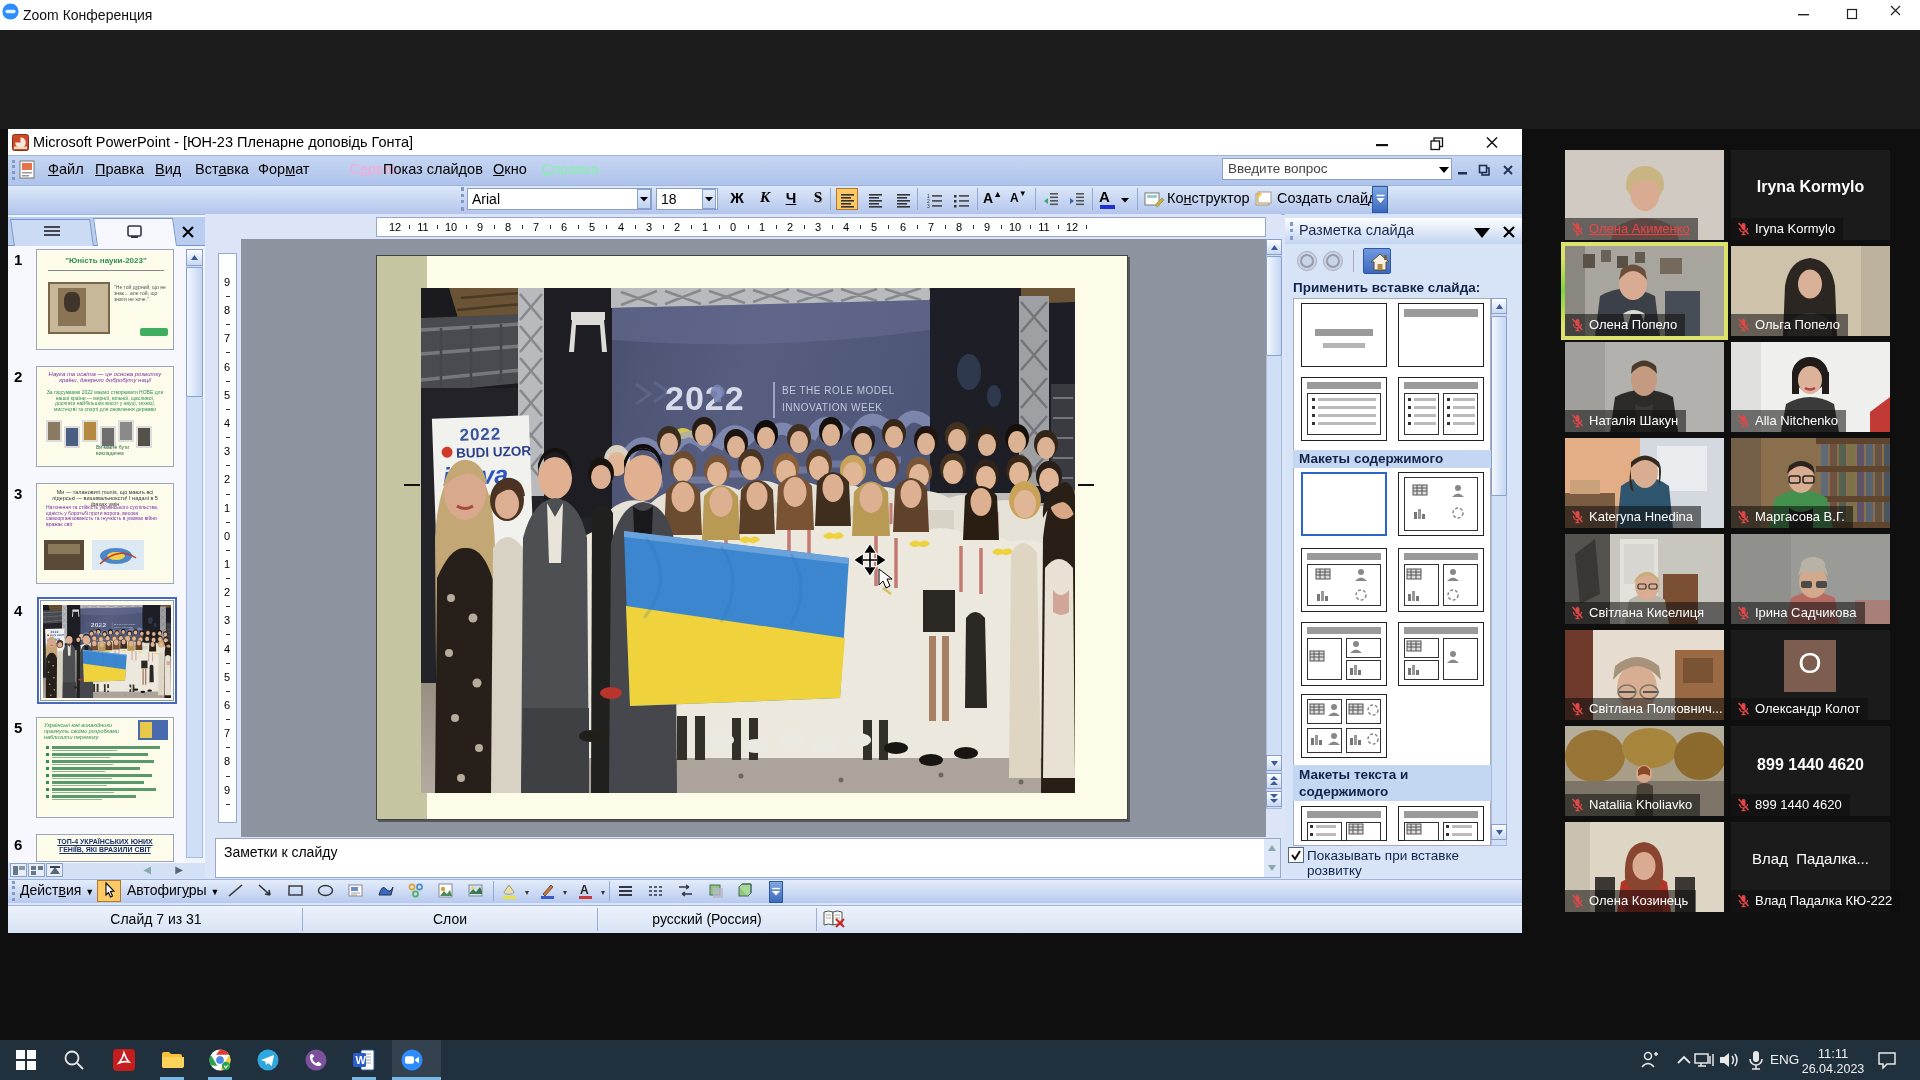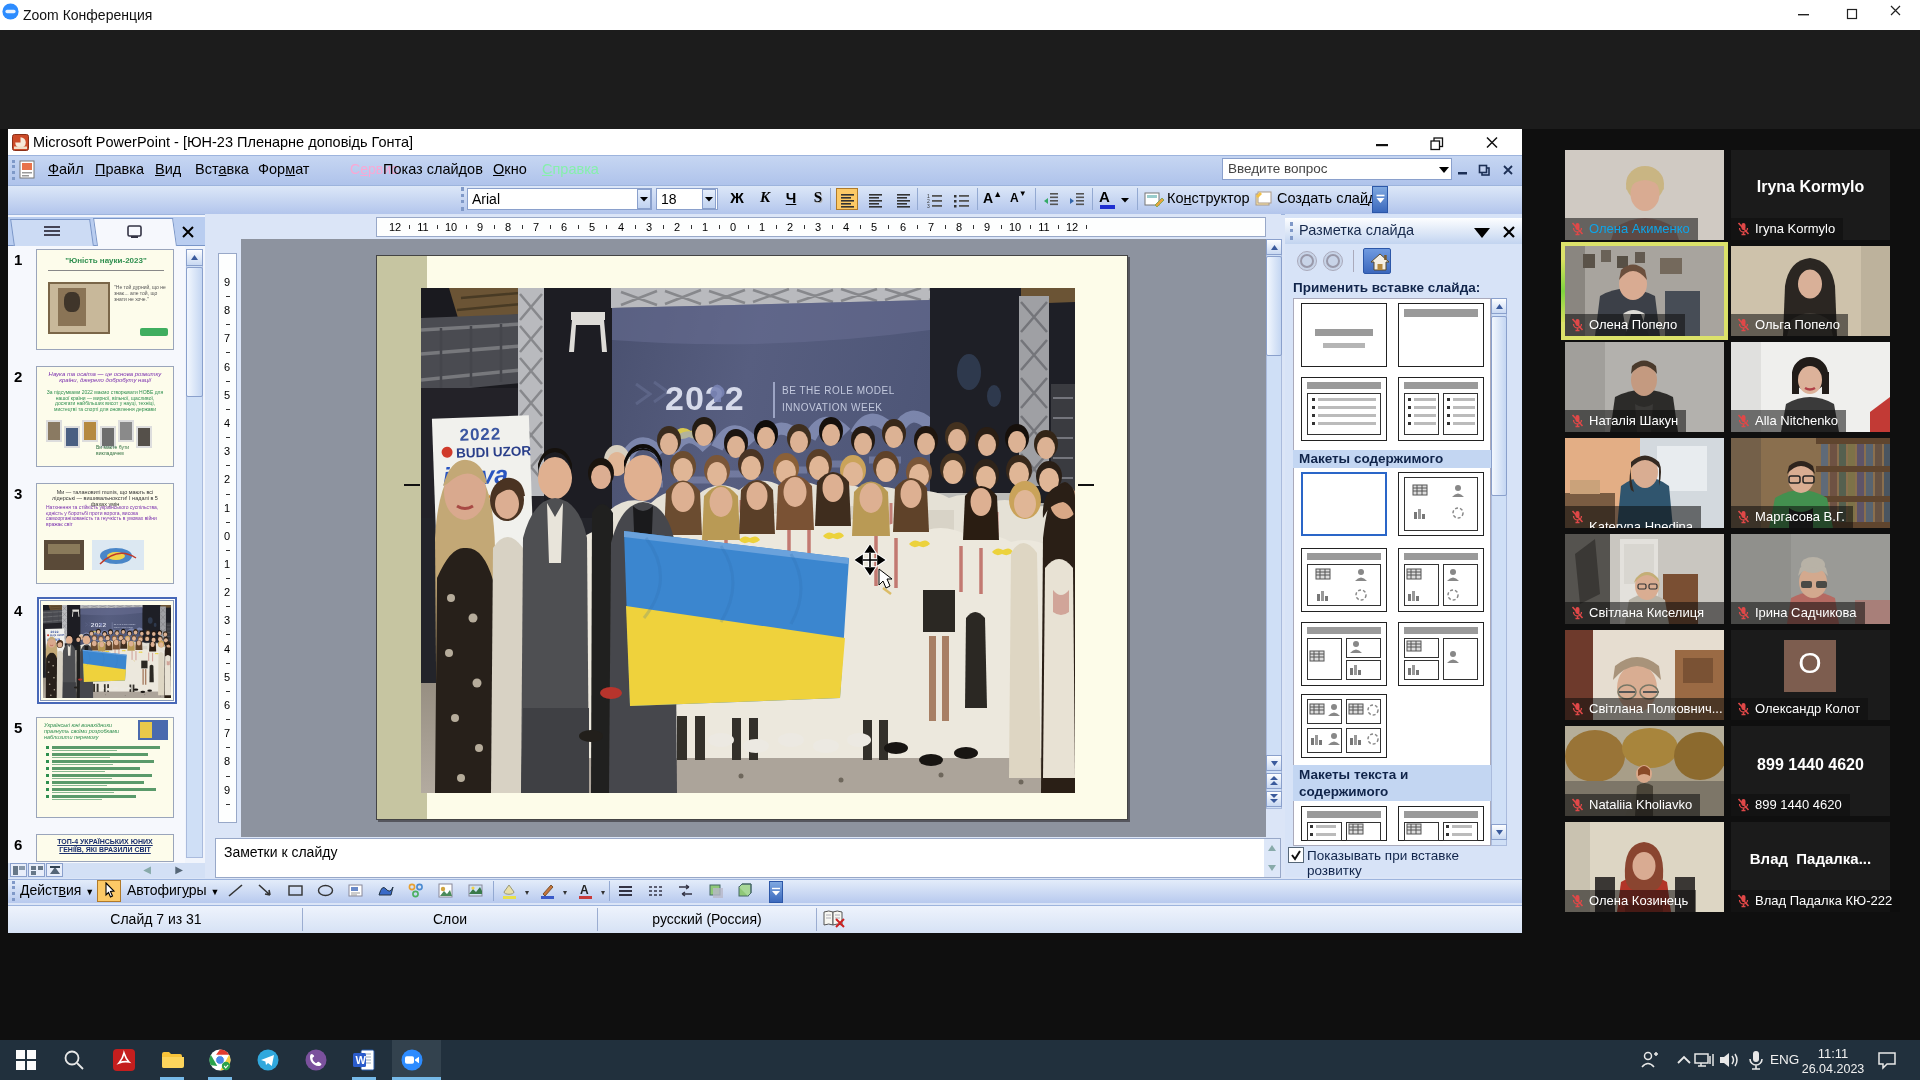--- a/index.html
+++ b/index.html
@@ -1263,21 +1263,21 @@
 <path d="M4 6 h5 M4 9 h5 M13 6 h5 M13 9 h5" stroke="#99a" stroke-width="0.8"></path>
 <path d="M14 10 l8 8 M14 18 l8 -8" stroke="#c22" stroke-width="2"></path>
   </svg>
 <svg style="position:absolute;left:1565px;top:150px" width="159" height="90" viewBox="0 0 159 90">
     <rect width="159" height="90" fill="#d0cac3"></rect>
     <ellipse cx="80" cy="34" rx="19" ry="18" fill="#c9b583"></ellipse>
     <ellipse cx="80" cy="44" rx="14.5" ry="17" fill="#d9ab92"></ellipse>
     <path d="M61 40 q19 -20 38 0 l-2 -14 q-17 -14 -34 0 z" fill="#c9b583"></path>
     <path d="M46 90 L50 78 Q80 58 110 78 L114 90 Z" fill="#bc938a"></path>
   </svg>
-<div style="position:absolute;left:1565px;top:218px;height:22px;background:rgba(12,12,12,0.55);color:#0ea5e9;font-size:13px;padding:3px 8px 0 24px;white-space:nowrap;overflow:hidden;">Олена Акименко</div>
+<div style="position:absolute;left:1565px;top:218px;height:22px;background:rgba(12,12,12,0.55);color:#ef4444;font-size:13px;padding:3px 8px 0 24px;white-space:nowrap;overflow:hidden;text-decoration:underline;">Олена Акименко</div>
 <svg style="position:absolute;left:1570px;top:221px" width="15" height="15" viewBox="0 0 15 15">
     <rect x="5.5" y="2" width="4" height="7" rx="2" fill="#e04848"></rect>
     <path d="M3.5 7 a4 4 0 0 0 8 0 M7.5 11 v2.5 M5.5 13.5 h4" stroke="#e04848" stroke-width="1.3" fill="none"></path>
     <path d="M2.5 2 L12.5 13" stroke="#e04848" stroke-width="1.6"></path>
   </svg>
 <div style="position:absolute;left:1731px;top:150px;width:159px;height:90px;background:#1b1b1b;"></div>
 <div style="position:absolute;left:1731px;top:178px;width:159px;height:20px;color:#fff;font-size:16px;font-weight:bold;text-align:center;">Iryna Kormylo</div>
 <div style="position:absolute;left:1731px;top:218px;height:22px;background:rgba(12,12,12,0.55);color:#fff;font-size:13px;padding:3px 8px 0 24px;white-space:nowrap;overflow:hidden;">Iryna Kormylo</div>
 <svg style="position:absolute;left:1736px;top:221px" width="15" height="15" viewBox="0 0 15 15">
     <rect x="5.5" y="2" width="4" height="7" rx="2" fill="#e04848"></rect>
@@ -1357,21 +1357,21 @@
     <rect width="159" height="90" fill="#e3ae85"></rect>
     <rect x="75" y="0" width="84" height="90" fill="#d3d9de"></rect>
     <rect x="92" y="8" width="50" height="45" fill="#e8ecef"></rect>
     <rect x="0" y="55" width="50" height="35" fill="#7a5c42"></rect>
     <rect x="5" y="42" width="30" height="14" fill="#caa27a"></rect>
     <path d="M52 90 L56 48 Q80 30 104 48 L108 90 Z" fill="#30556e"></path>
     <ellipse cx="80" cy="34" rx="13" ry="16" fill="#d9ad92"></ellipse>
     <path d="M66 30 q14 -16 28 0 l0 18 q4 -16 0 -24 q-14 -13 -28 0 z" fill="#352a22"></path>
     <path d="M66 30 q-3 14 0 22 l3 2 q-4 -14 -3 -24 z" fill="#352a22"></path>
   </svg>
-<div style="position:absolute;left:1565px;top:506px;height:22px;background:rgba(12,12,12,0.55);color:#fff;font-size:13px;padding:13px 8px 0 24px;white-space:nowrap;overflow:hidden;">Kateryna Hnedina</div>
+<div style="position:absolute;left:1565px;top:506px;height:22px;background:rgba(12,12,12,0.55);color:#fff;font-size:13px;padding:3px 8px 0 24px;white-space:nowrap;overflow:hidden;">Kateryna Hnedina</div>
 <svg style="position:absolute;left:1570px;top:509px" width="15" height="15" viewBox="0 0 15 15">
     <rect x="5.5" y="2" width="4" height="7" rx="2" fill="#e04848"></rect>
     <path d="M3.5 7 a4 4 0 0 0 8 0 M7.5 11 v2.5 M5.5 13.5 h4" stroke="#e04848" stroke-width="1.3" fill="none"></path>
     <path d="M2.5 2 L12.5 13" stroke="#e04848" stroke-width="1.6"></path>
   </svg>
 <svg style="position:absolute;left:1731px;top:438px" width="159" height="90" viewBox="0 0 159 90">
     <rect width="159" height="90" fill="#8a6f4e"></rect>
     <g>
       <rect x="90" y="0" width="7" height="90" fill="#5f6a78"></rect>
       <rect x="99" y="0" width="7" height="90" fill="#6e5243"></rect>
@@ -1498,21 +1498,21 @@
     <rect x="30" y="55" width="20" height="35" fill="#3a3734"></rect>
     <rect x="110" y="55" width="20" height="35" fill="#3a3734"></rect>
   </svg>
 <div style="position:absolute;left:1565px;top:890px;height:22px;background:rgba(12,12,12,0.55);color:#fff;font-size:13px;padding:3px 8px 0 24px;white-space:nowrap;overflow:hidden;">Олена Козинець</div>
 <svg style="position:absolute;left:1570px;top:893px" width="15" height="15" viewBox="0 0 15 15">
     <rect x="5.5" y="2" width="4" height="7" rx="2" fill="#e04848"></rect>
     <path d="M3.5 7 a4 4 0 0 0 8 0 M7.5 11 v2.5 M5.5 13.5 h4" stroke="#e04848" stroke-width="1.3" fill="none"></path>
     <path d="M2.5 2 L12.5 13" stroke="#e04848" stroke-width="1.6"></path>
   </svg>
 <div style="position:absolute;left:1731px;top:822px;width:159px;height:90px;background:#1b1b1b;"></div>
-<div style="position:absolute;left:1731px;top:850px;width:159px;height:20px;color:#fff;font-size:15px;font-weight:bold;text-align:center;">Влад&nbsp; Падалка...</div>
+<div style="position:absolute;left:1731px;top:850px;width:159px;height:20px;color:#fff;font-size:15px;font-weight:normal;text-align:center;">Влад&nbsp; Падалка...</div>
 <div style="position:absolute;left:1731px;top:890px;height:22px;background:rgba(12,12,12,0.55);color:#fff;font-size:13px;padding:3px 8px 0 24px;white-space:nowrap;overflow:hidden;">Влад Падалка КЮ-222</div>
 <svg style="position:absolute;left:1736px;top:893px" width="15" height="15" viewBox="0 0 15 15">
     <rect x="5.5" y="2" width="4" height="7" rx="2" fill="#e04848"></rect>
     <path d="M3.5 7 a4 4 0 0 0 8 0 M7.5 11 v2.5 M5.5 13.5 h4" stroke="#e04848" stroke-width="1.3" fill="none"></path>
     <path d="M2.5 2 L12.5 13" stroke="#e04848" stroke-width="1.6"></path>
   </svg>
 <div style="position:absolute;left:0px;top:1040px;width:1920px;height:40px;background:#21303d;"></div>
 <svg style="position:absolute;left:14px;top:1048px" width="24" height="24" viewBox="0 0 24 24">
     <g fill="#fbfbfb">
       <rect x="2" y="2" width="9" height="9"></rect>

